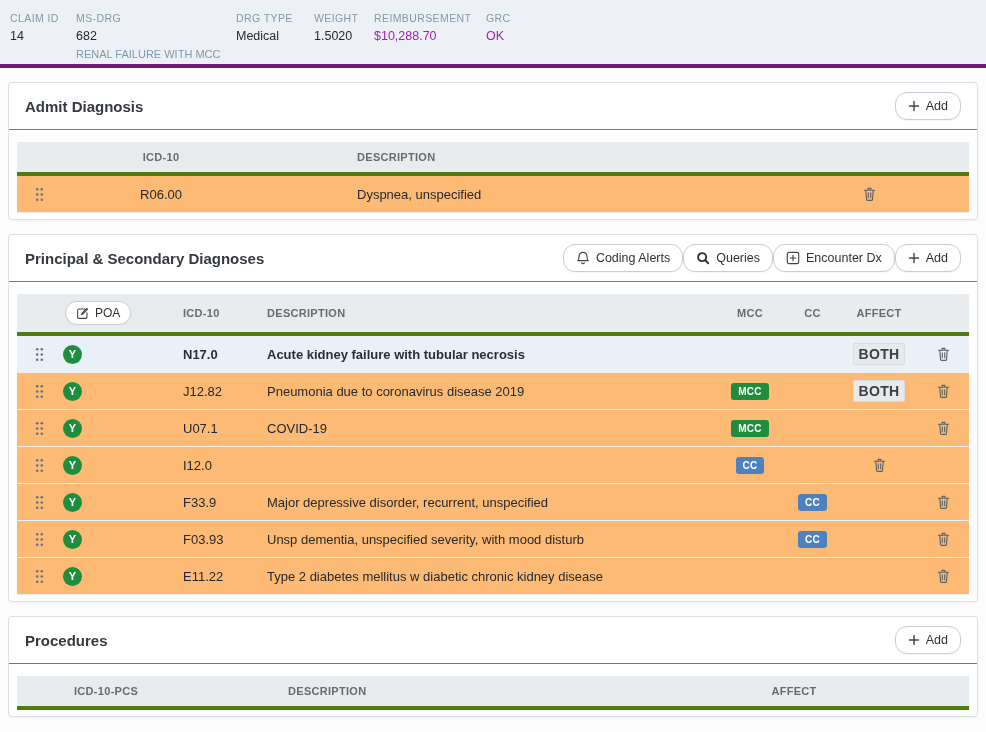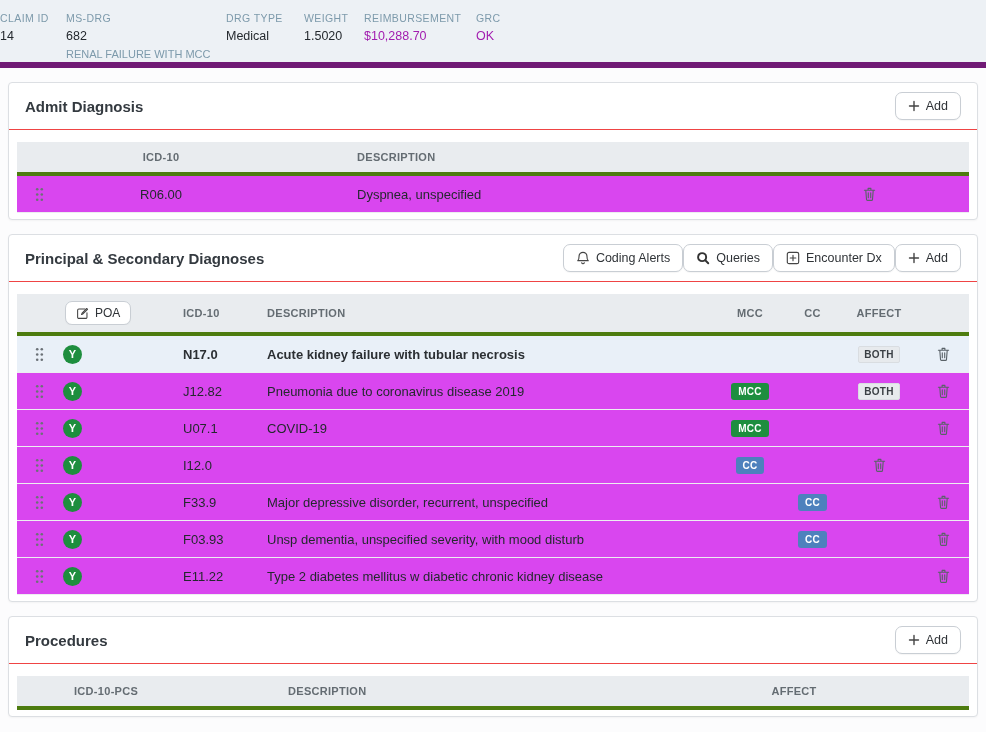--- a/index.html
+++ b/index.html
@@ -1,47 +1,47 @@
 <!DOCTYPE html>
 <html><head>
 <meta charset="utf-8">
 <style>
   *{box-sizing:border-box;margin:0;padding:0}
   html,body{width:986px;height:732px;overflow:hidden}
   body{background:#fcfcfd;font-family:"Liberation Sans","DejaVu Sans",sans-serif;color:#24292e;font-size:13px}
 
   
-  .claim-bar{display:flex;align-items:flex-start;background:#edf1f5;border-bottom:6px solid #701a75;height:68px;padding:12px 0 0 0}
+  .claim-bar{display:flex;align-items:flex-start;background:#edf1f5;border-bottom:4px solid #701a75;height:68px;padding:12px 0 0 10px}
   .field{padding-right:10px}
   .f-claim{width:66px}.f-msdrg{width:160px}.f-drgtype{width:78px}.f-weight{width:60px}.f-reimb{width:112px}
   .flabel{font-size:10.5px;color:#7d9aab;letter-spacing:.4px;margin-bottom:5px;white-space:nowrap}
   .fvalue{font-size:12.5px;color:#24292e;white-space:nowrap}
   .fsub{font-size:11px;color:#7d9aab;margin-top:5px;white-space:nowrap}
   .teal{color:#a21caf}
 
   
   .card{margin:14px 8px;border:1px solid #dcdfe3;border-radius:4px;background:#fff;box-shadow:0 1px 2px rgba(0,0,0,.04)}
   .card-head{display:flex;align-items:center;justify-content:space-between;padding:9px 16px;border-bottom:1px solid #ef4444;min-height:46px}
   .title{font-size:15px;font-weight:700;color:#343a40}
   .toolbar{display:flex;gap:0;align-items:center}
 
-  .btn{display:inline-flex;align-items:center;gap:6px;background:#fff;border:1px solid #c9ced4;border-radius:7px;padding:6px 12px;font-size:12.5px;color:#2f3337;cursor:pointer;box-shadow:0 1px 1px rgba(0,0,0,.04);font-family:inherit;white-space:nowrap}
+  .btn{display:inline-flex;align-items:center;gap:6px;background:#fff;border:1px solid #c9ced4;border-radius:12px;padding:6px 12px;font-size:12.5px;color:#2f3337;cursor:pointer;box-shadow:0 1px 1px rgba(0,0,0,.04);font-family:inherit;white-space:nowrap}
   .btn .ic{display:inline-flex;line-height:0}
   .btn-sm{padding:4px 10px;font-size:12px}
 
   
   .twrap{margin:12px 8px 6px}
   .thead{background:#e9ecef;border-bottom:4px solid #4d7c0f;font-size:11px;color:#646c72;font-weight:700;letter-spacing:.3px}
   .grid-admit{display:grid;grid-template-columns:44px 200px 1fr 200px;align-items:center}
   .grid-dx{display:grid;grid-template-columns:44px 100px 105px 1fr 68px 57px 76px 52px;align-items:center}
   .grid-proc{display:grid;grid-template-columns:240px 1fr 350px;align-items:center}
   .thead.grid-admit{min-height:34px}
   .thead.grid-dx{min-height:42px}
   .thead.grid-proc{min-height:34px}
-  .trow{min-height:37px;border-bottom:1px solid #eceef0;background:#d946ef}
+  .trow{min-height:37px;border-bottom:1px solid #eceef0;background:#fdba74}
   .trow.principal{background:#e9f0f8}
   .trow.principal .d-icd,.trow.principal .d-desc{font-weight:700;color:#2b2f33}
   .cell,.hcell{padding:0 8px;display:flex;align-items:center;min-width:0;white-space:nowrap;overflow:hidden}
   .center{justify-content:center;text-align:center}
   .drag{justify-content:center;cursor:grab;color:#6b7177}
   .iconbtn{background:none;border:none;cursor:pointer;padding:2px;display:inline-flex;line-height:0}
 
   
   .a-icd{justify-content:center}
   .a-desc{padding-left:96px}
@@ -54,21 +54,21 @@
   .d-mcc,.d-cc,.d-aff,.d-del{justify-content:center}
   
   .p-icd{padding-left:57px}
   .p-desc{padding-left:31px}
   .p-aff{justify-content:center}
 
   
   .ybadge{display:inline-flex;width:19px;height:19px;border-radius:50%;background:#1e8e3e;color:#fff;font-size:11px;font-weight:700;align-items:center;justify-content:center;cursor:pointer;flex:0 0 auto}
   .badge-mcc{background:#1e8e3e;color:#fff;font-size:10px;font-weight:700;padding:3px 7px;border-radius:3px;letter-spacing:.2px}
   .badge-cc{background:#4e81bd;color:#fff;font-size:10px;font-weight:700;padding:3px 7px;border-radius:3px;letter-spacing:.2px}
-  .chip-both{background:#e7eaed;border:1px solid #d9dde1;color:#3a3f44;font-size:10px;font-weight:700;padding:2px 5px;border-radius:2px;letter-spacing:.3px}
+  .chip-both{background:#e7eaed;border:1px solid #d9dde1;color:#3a3f44;font-size:14px;font-weight:700;padding:2px 5px;border-radius:2px;letter-spacing:.3px}
 </style>
 </head>
 <body>
 
 <header class="claim-bar">
   <div class="field f-claim">
     <div class="flabel">CLAIM ID</div>
     <div class="fvalue">14</div>
   </div>
   <div class="field f-msdrg">

